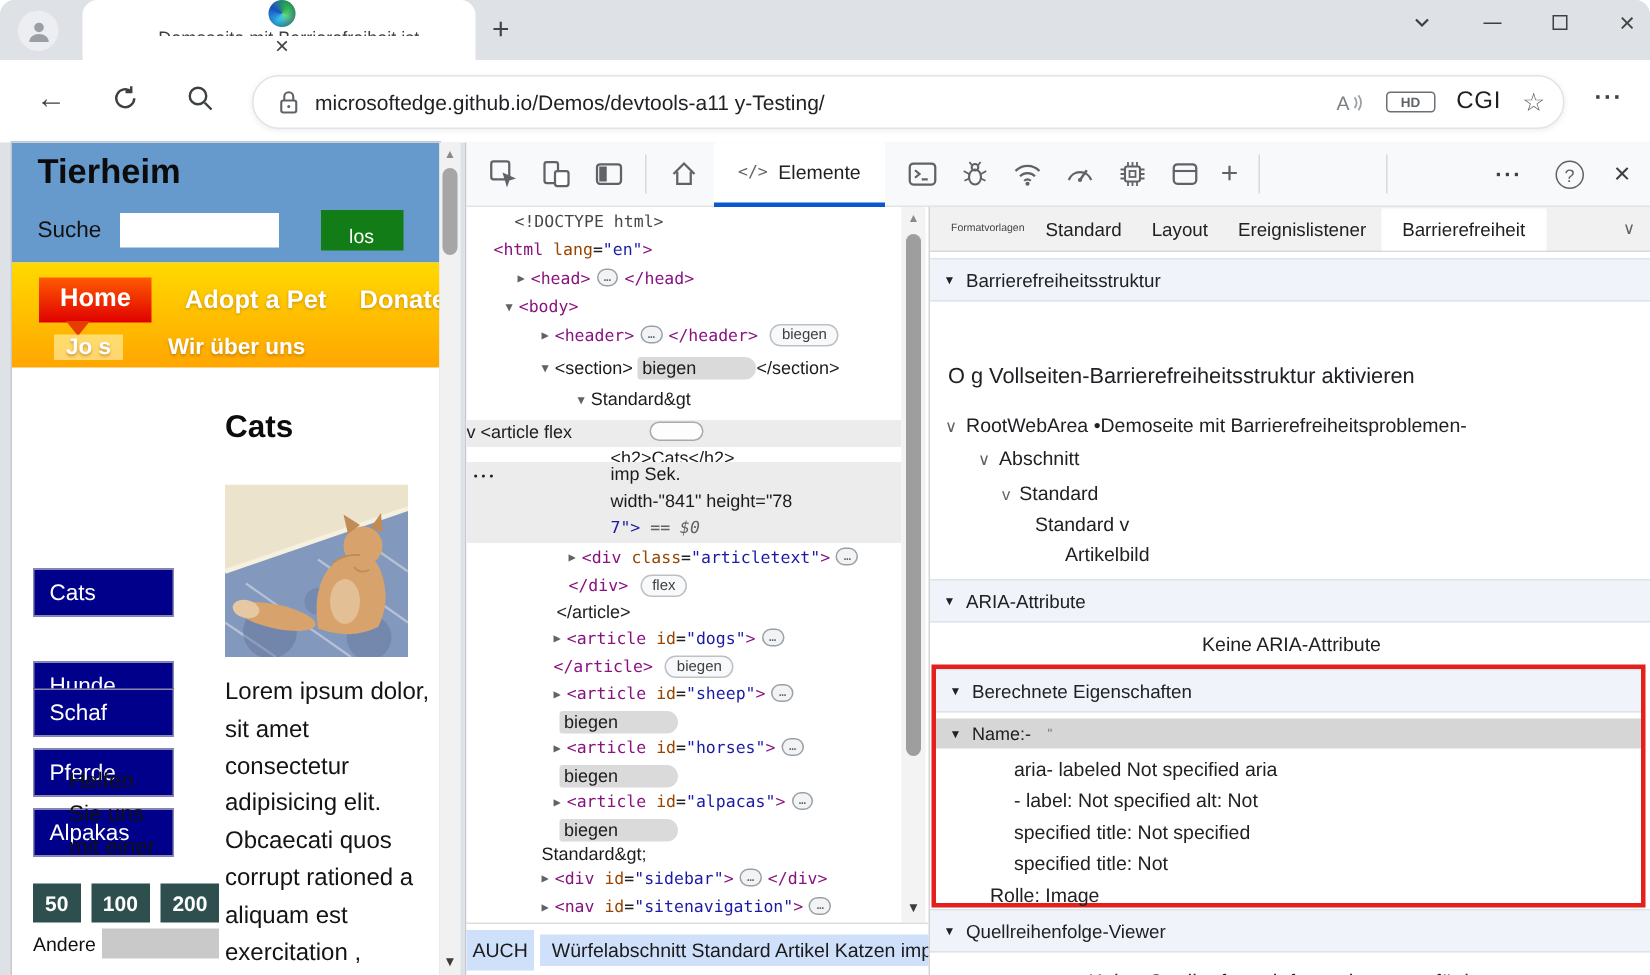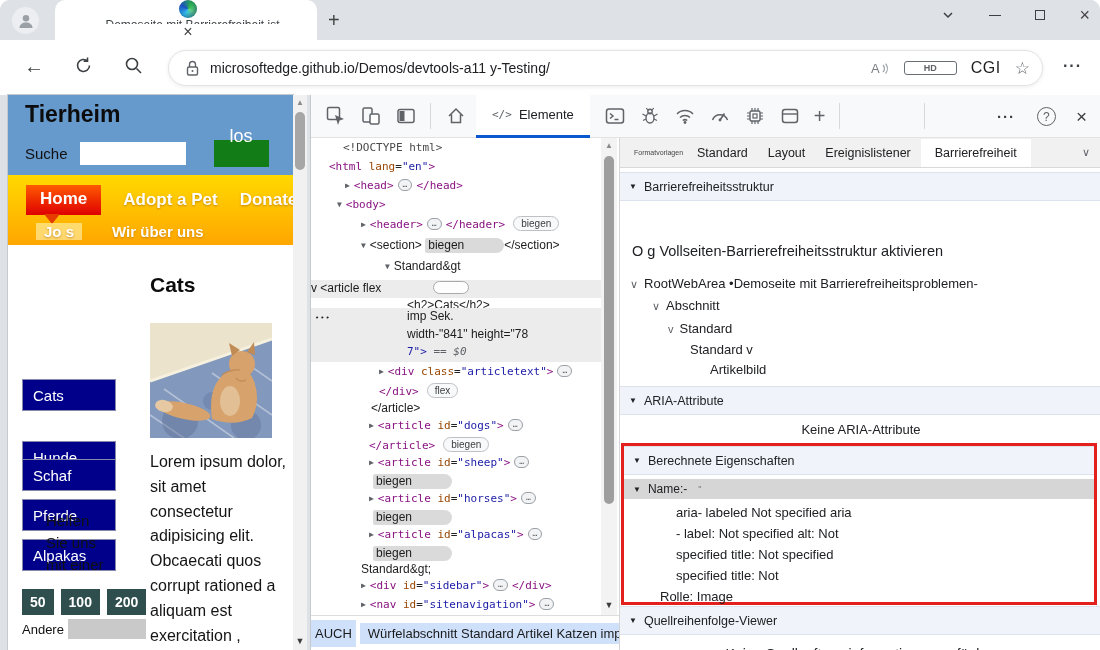--- a/index.html
+++ b/index.html
@@ -15,33 +15,33 @@
   .glyph-btn{color:#444;font-size:14px;line-height:1;cursor:default;}
   #newtab{position:absolute;left:328px;top:9px;font-size:20px;font-weight:300;color:#444;}
   #win-controls{position:absolute;right:10px;top:6px;display:flex;align-items:center;gap:34px;}
   .winbox{width:10px;height:10px;border:1.4px solid #3c4043;}
   .winmin{width:12px;border-top:1.6px solid #3c4043;}
 
   #addressbar{position:absolute;left:0;top:40px;width:1100px;height:55px;background:#fff;}
   .nav-ico{position:absolute;top:16px;color:#3c4043;}
   #urlfield{position:absolute;left:168px;top:10px;width:875px;height:36px;background:#fff;border:1px solid #e1e3e6;box-shadow:0 1px 4px rgba(0,0,0,.08);border-radius:18px;display:flex;align-items:center;padding:0 12px 0 16px;}
   #url-text{margin-left:10px;font-size:14px;color:#202124;flex:1;}
-  #hd-badge{border:1.5px solid #6a6f75;border-radius:3px;font-size:9px;font-weight:bold;color:#5f6368;padding:1px 19px;margin:0 14px;}
+  #hd-badge{border:1.5px solid #6a6f75;border-radius:3px;font-size:9px;font-weight:bold;color:#5f6368;padding:1px 9px;margin:0 14px;}
   #cgi-text{font-size:16px;color:#1f1f1f;letter-spacing:.5px;margin-right:14px;}
   #fav-star{font-size:17px;color:#5f6368;}
   #bar-more{position:absolute;right:18px;top:17px;font-size:16px;color:#3c4043;letter-spacing:1px;font-weight:bold;}
 
   
   #page{position:absolute;left:8px;top:95px;width:285px;height:555px;background:#fff;box-shadow:0 0 0 1px #c6cacf;overflow:hidden;}
   #page-header{position:absolute;left:0;top:0;width:285px;height:80px;background:#6699cc;}
   #site-title{position:absolute;left:17px;top:6px;font-size:23px;font-weight:bold;color:#0c0c0c;}
   #search-row{position:absolute;left:17px;top:45px;display:flex;align-items:center;}
   #search-label{font-size:15px;color:#111;}
   #search-input{width:106px;height:23px;background:#fff;border:none;margin-left:12px;}
-  #go-btn{width:55px;height:27px;background:#127c17;color:#fff;font-size:18px;border:none;margin-left:28px;display:flex;align-items:flex-end;justify-content:center;padding-bottom:20px;}
+  #go-btn{width:55px;height:27px;background:#127c17;color:#fff;font-size:13px;border:none;margin-left:28px;display:flex;align-items:flex-end;justify-content:center;padding-bottom:2px;}
   #page-nav{position:absolute;left:0;top:80px;width:285px;height:70px;background:linear-gradient(#ffd900,#ffa600);}
   #nav-row1{position:absolute;left:18px;top:10px;display:flex;align-items:center;gap:22px;}
   .nav-link{font-size:17px;font-weight:bold;color:#fff;text-shadow:0 1px 2px rgba(150,90,0,.55);white-space:nowrap;}
   .nav-home{position:relative;background:linear-gradient(#ff5a00,#df0000);padding:4px 14px 6px 14px;text-shadow:none;}
   .nav-home::after{content:"";position:absolute;left:18px;bottom:-9px;border-left:8px solid transparent;border-right:8px solid transparent;border-top:10px solid #e63c00;}
   #nav-row2{position:absolute;left:28px;top:48px;display:flex;gap:30px;}
   .nav-link2{font-size:15px;font-weight:bold;color:#fff;text-shadow:0 1px 2px rgba(150,90,0,.5);}
   .nav-jos{background:rgba(255,252,200,.55);padding:0 8px;}
   #animal-col{position:absolute;left:14px;top:150px;width:100px;}
   .animal-btn{position:absolute;left:0;width:94px;height:32px;background:#00008b;border:1px solid #8888aa;color:#fff;font-size:15px;display:flex;align-items:center;padding-left:10px;}

